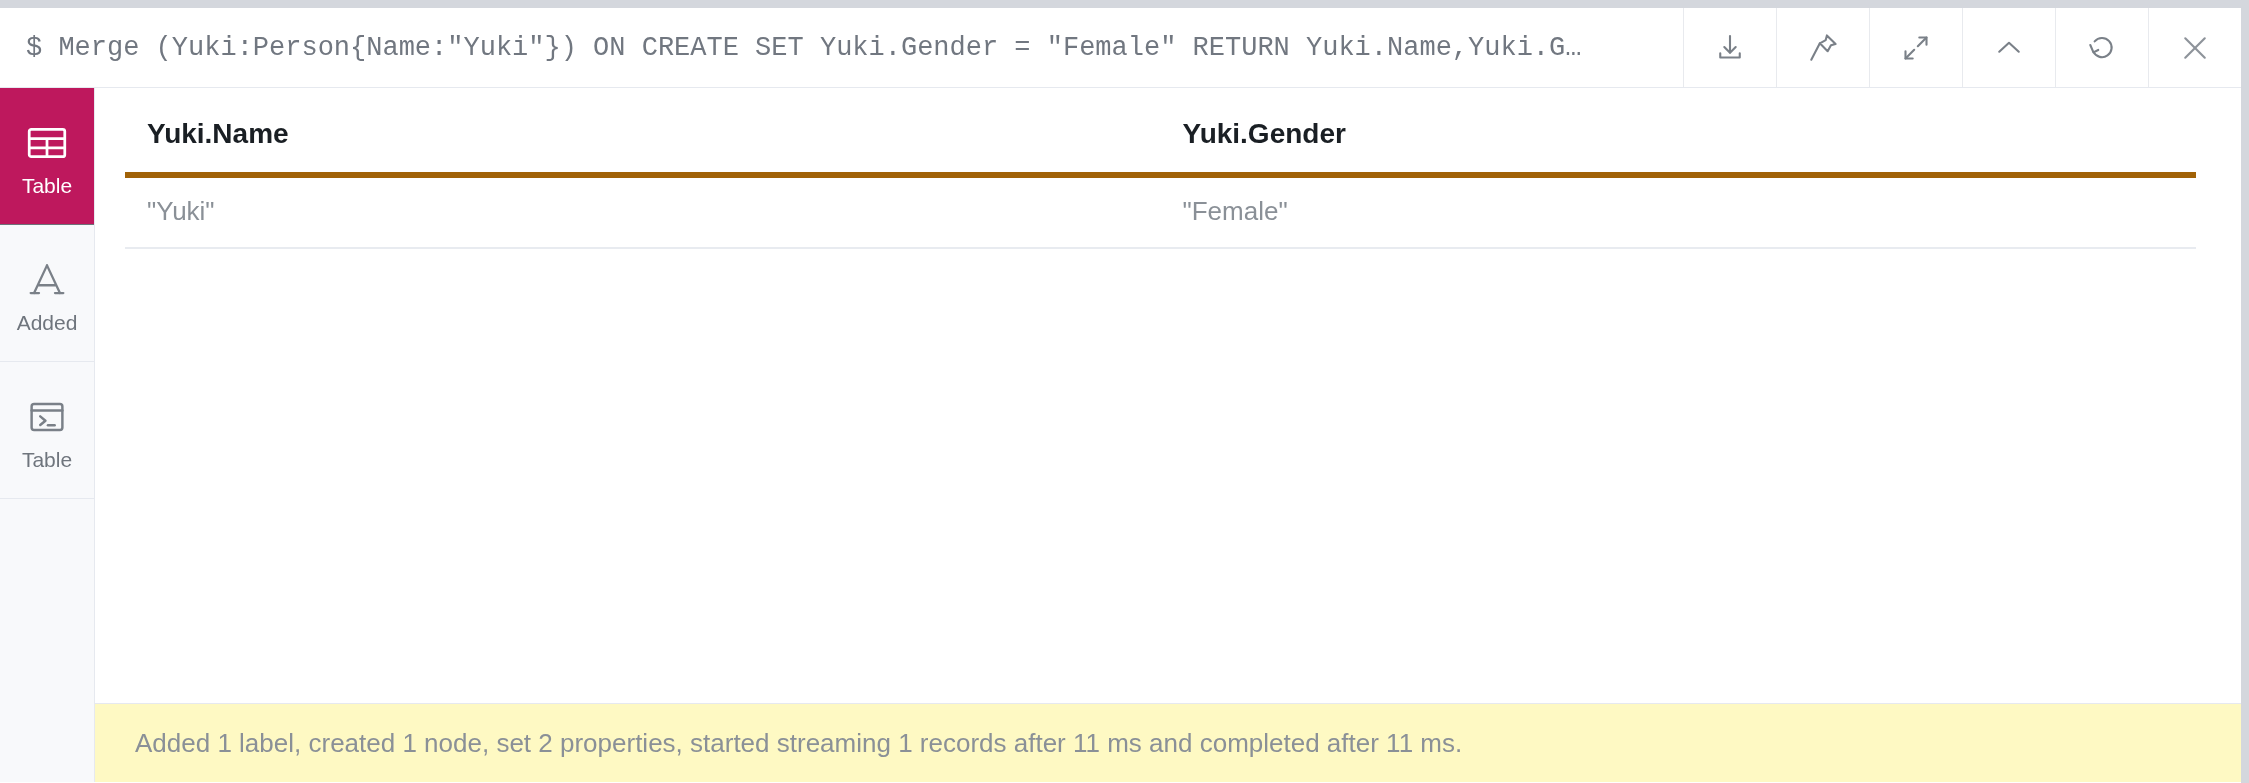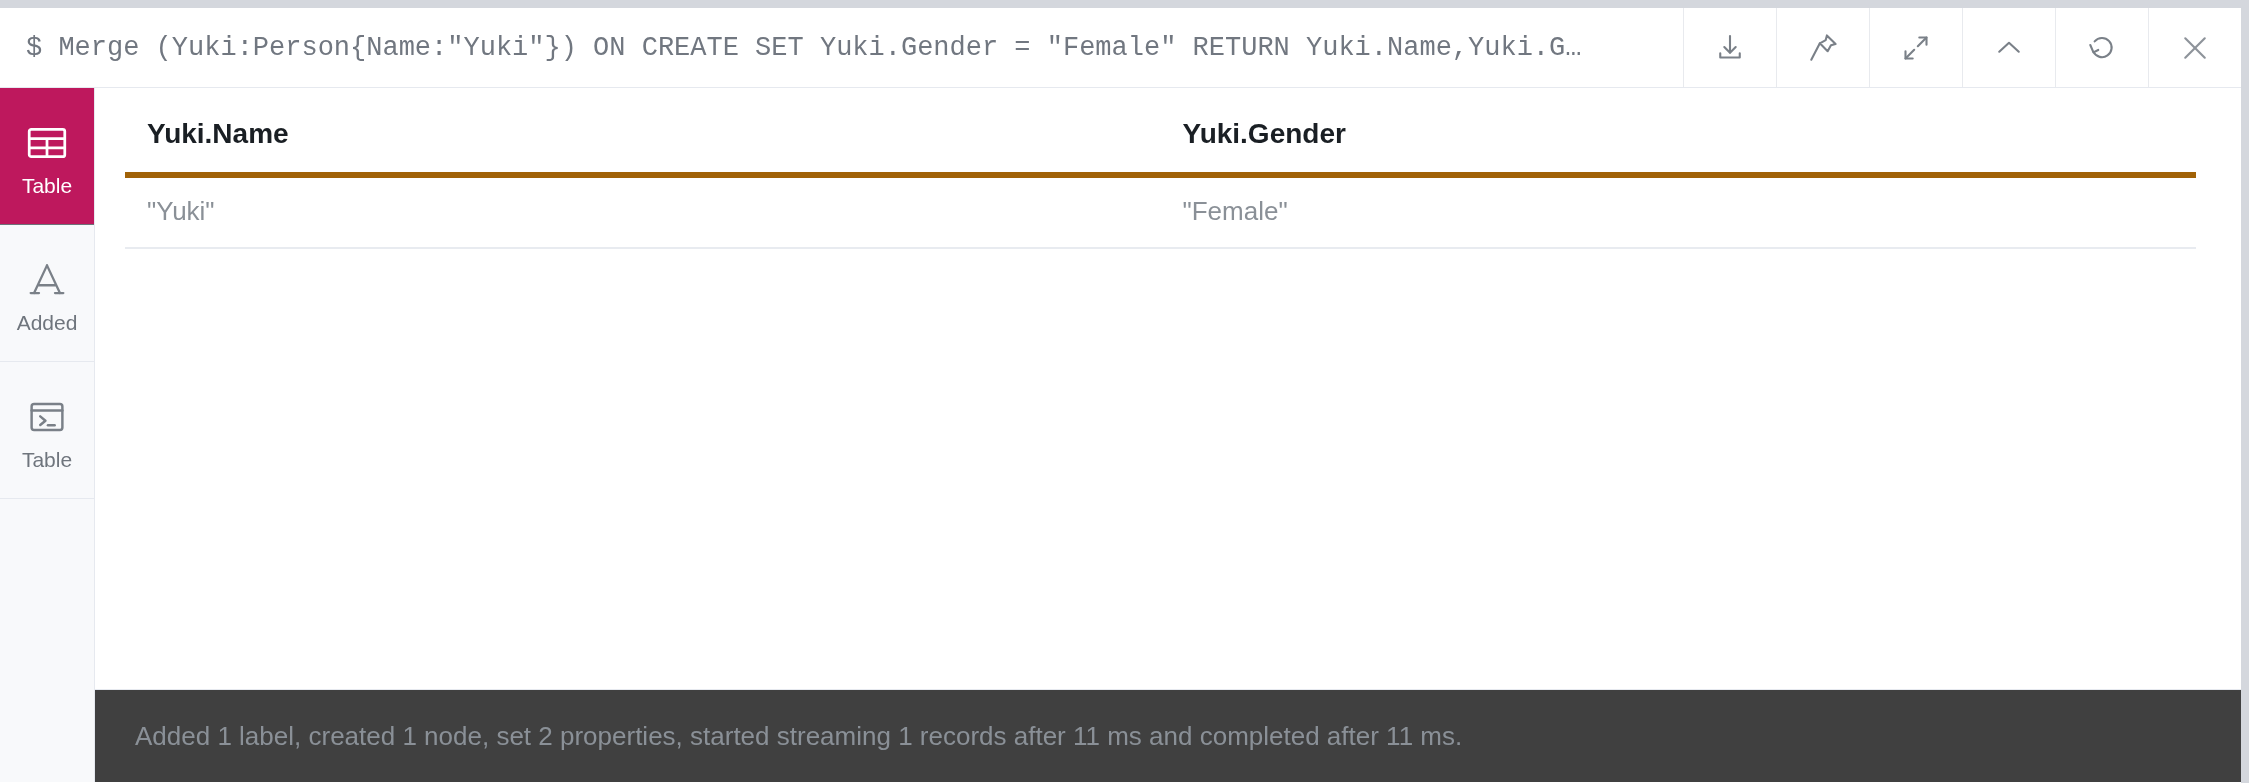--- a/index.html
+++ b/index.html
@@ -146,26 +146,26 @@
     color:#8a9097;
     padding:18px 0 20px 22px;
     border-bottom:2px solid #e8ebf0;
   }
   .col-1 { width:50%; }
   .col-2 { width:50%; }
 
   
   .status-bar {
     flex:0 0 auto;
-    height:93px;
+    height:79px;
     border-top:1px solid #e6e9ef;
     display:flex;
     align-items:center;
     padding-left:40px;
-    background:#404040;
+    background:#fef9c3;
   }
   .status-text {
     font-size:26px;
     color:#8a9097;
   }
 
   
   .right-strip {
     position:absolute;
     right:0; top:8px;

